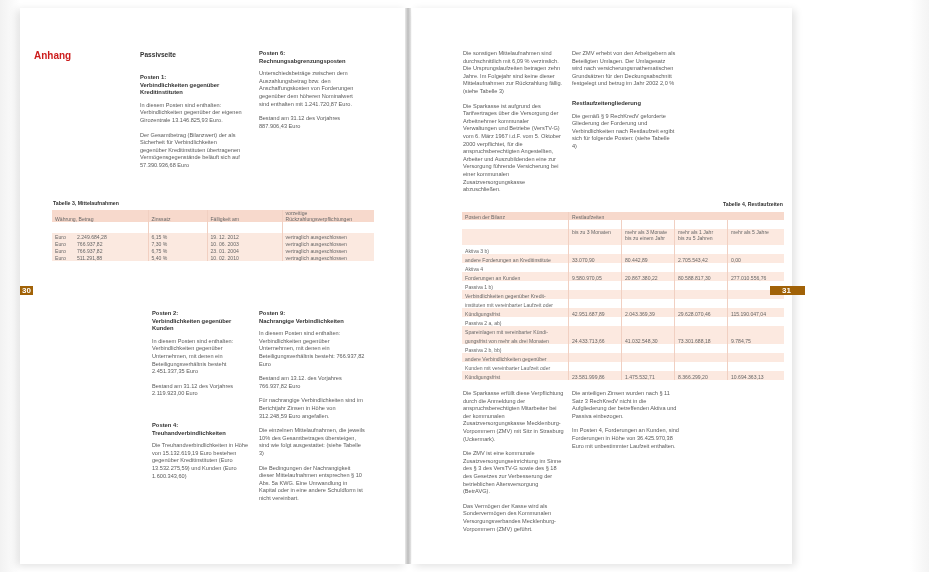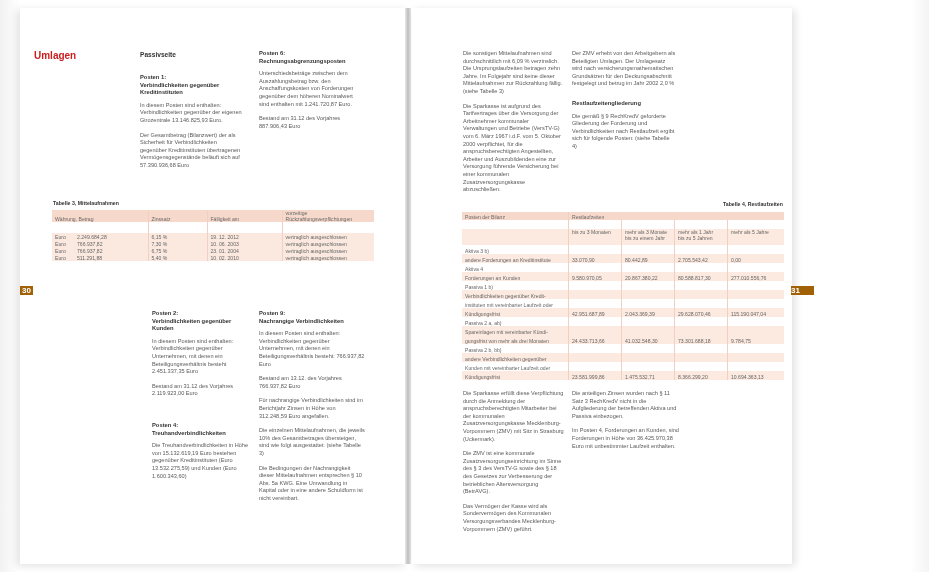--- a/index.html
+++ b/index.html
@@ -31,21 +31,21 @@
   .t4 .band td { background:#fce9e0; }
   .t4 .vl { border-left:1px solid #f1d0c2; }
 </style>
 </head>
 <body>
 
 <div class="page page-left"></div>
 <div class="spine"></div>
 <div class="page page-right"></div>
 
-<div class="anhang">Umlagen</div>
+<div class="anhang">Anhang</div>
 <div class="passiv">Passivseite</div>
 
 <div class="txt" style="left:140px; top:74px; width:102px;">
   <div class="h" style="white-space:pre-line">Posten 1:
 Verbindlichkeiten gegenüber Kreditinstituten</div>
   <p>In diesem Posten sind enthalten: Verbindlichkeiten gegenüber der eigenen Girozentrale 13.146.825,93 Euro.</p>
   <p>Der Gesamtbetrag (Bilanzwert) der als Sicherheit für Verbindlichkeiten gegenüber Kreditinstituten übertragenen Vermögensgegenstände beläuft sich auf 57.390.936,68 Euro</p>
 </div>
 
 <div class="txt" style="left:259px; top:50px; width:102px;">
@@ -263,21 +263,21 @@
       <tr class="band">
         <td>Kündigungsfrist</td>
         <td class="vl">23.581.999,86</td>
         <td class="vl">1.475.532,71</td>
         <td class="vl">8.366.299,20</td>
         <td class="vl">10.694.363,13</td>
       </tr>
     </tbody>
 </table>
 
-<div class="pnum" style="left:791px; top:286px; padding:0 14px 0 0;text-align:center;">31</div>
+<div class="pnum" style="left:770px; top:286px; padding:0 14px 0 12px;text-align:center;">31</div>
 
 <div class="txt" style="left:463px; top:390px; width:102px;">
   <p>Die Sparkasse erfüllt diese Verpflichtung durch die Anmeldung der anspruchsberechtigten Mitarbeiter bei der kommunalen Zusatzversorgungskasse Mecklenburg-Vorpommern (ZMV) mit Sitz in Strasburg (Uckermark).</p>
   <p>Die ZMV ist eine kommunale Zusatzversorgungseinrichtung im Sinne des § 3 des VersTV-G sowie des § 18 des Gesetzes zur Verbesserung der betrieblichen Altersversorgung (BetrAVG).</p>
   <p>Das Vermögen der Kasse wird als Sondervermögen des Kommunalen Versorgungsverbandes Mecklenburg-Vorpommern (ZMV) geführt.</p>
 </div>
 
 <div class="txt" style="left:572px; top:390px; width:108px;">
   <p>Die anteiligen Zinsen wurden nach § 11 Satz 3 RechKredV nicht in die Aufgliederung der betreffenden Aktiva und Passiva einbezogen.</p>
   <p>Im Posten 4, Forderungen an Kunden, sind Forderungen in Höhe von 36.425.970,38 Euro mit unbestimmter Laufzeit enthalten.</p>

